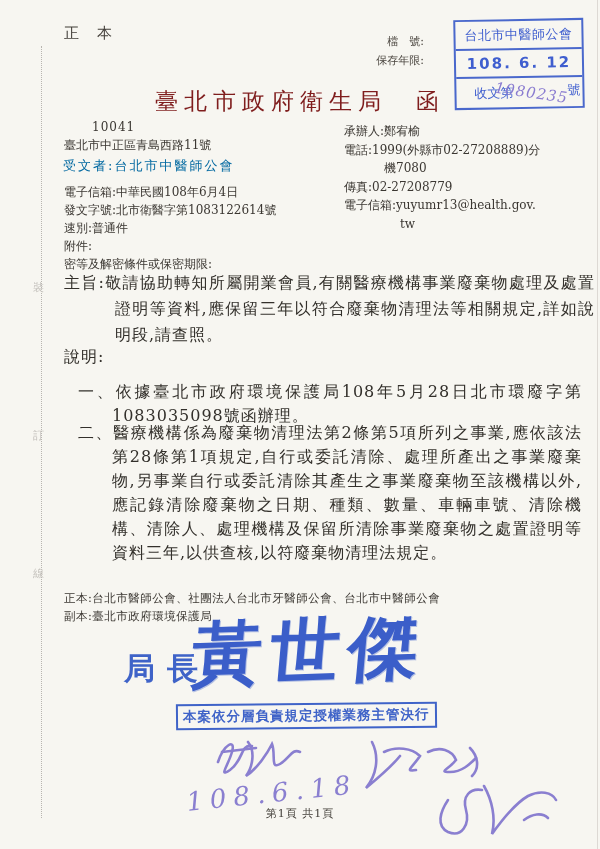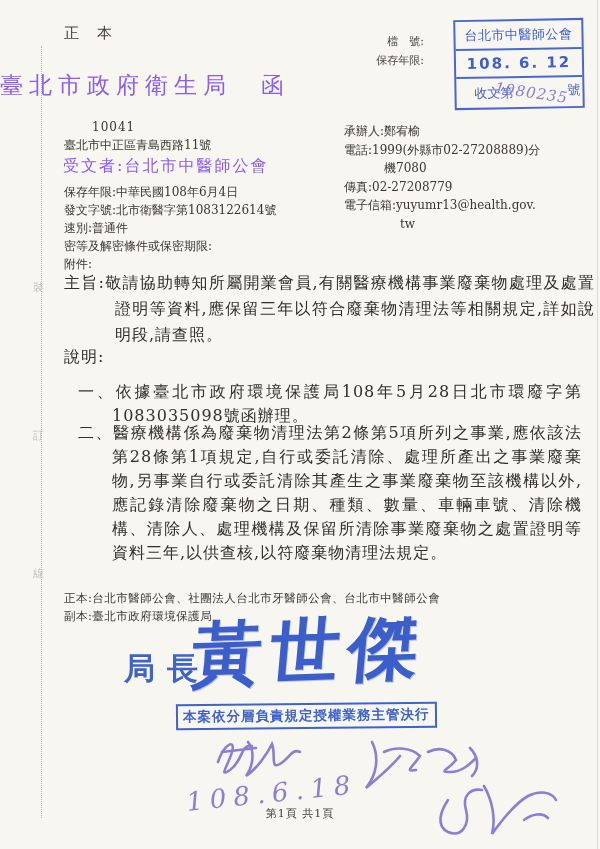--- a/index.html
+++ b/index.html
@@ -10,40 +10,40 @@
     color:#38342f;overflow:hidden;
   }
   .scan-edge{position:absolute;top:0;right:2px;width:1px;height:100%;background:#ddd9d4;}
   
   .bind-line{position:absolute;left:41px;top:46px;height:772px;border-left:1px dotted #b8b5b0;}
   .margin-mark{position:absolute;left:33px;font-size:11px;color:#c6c3be;}
   .mk1{top:280px}.mk2{top:428px}.mk3{top:566px}
   
   .copy-type{position:absolute;left:64px;top:24px;font-size:15px;letter-spacing:18px;color:#44403b;}
   .file-labels{position:absolute;left:352px;top:32px;width:72px;text-align:right;font-size:11px;line-height:19px;color:#4a453f;}
-  .title{position:absolute;left:0;right:0;top:70px;font-size:23px;letter-spacing:6px;color:#8b5cf6;}
+  .title{position:absolute;left:0;right:0;top:86px;text-align:center;font-size:23px;letter-spacing:6px;color:#7f1d1d;}
   
   .receipt{
     position:absolute;left:454px;top:19px;width:126px;
     border:2.5px solid #4a68cc;color:#3f5ecf;text-align:center;
     transform:rotate(-1deg);background:rgba(255,255,255,0.0);
   }
   .receipt .r1{font-size:13px;padding:5px 1px 4px;letter-spacing:0.5px;}
   .receipt .r2{font-size:15px;font-weight:bold;padding:4px 0;border-top:2px solid #4a68cc;font-family:"DejaVu Sans","Liberation Sans",sans-serif;letter-spacing:2px;}
   .receipt .r3{position:relative;font-size:13px;padding:6px 2px 5px;border-top:2px solid #4a68cc;text-align:left;}
   .receipt .r3 .pre{margin-left:16px;}
   .receipt .r3 .suf{position:absolute;right:2px;top:4px;}
   .hand-no{
     position:absolute;left:38px;top:6px;color:#8a7cd0;font-size:15px;font-style:italic;
     font-family:"DejaVu Serif","Liberation Serif",serif;transform:rotate(9deg);letter-spacing:1px;
   }
   
   .meta-left{position:absolute;left:64px;top:118px;font-size:12px;line-height:18px;color:#3b3732;}
   .meta-left .zip{letter-spacing:1px;margin-left:28px;}
-  .recipient{font-size:16px;letter-spacing:2px;margin:3px 0 8px -1px;color:#8b5cf6;}
+  .recipient{font-size:13px;letter-spacing:2px;margin:3px 0 8px -1px;color:#0369a1;}
   .meta-right{position:absolute;left:344px;top:122px;font-size:12px;line-height:18.5px;color:#3b3732;}
   .ind1{padding-left:40px;}
   .ind2{padding-left:56px;}
   
   .subject{
     position:absolute;left:64px;top:270px;width:480px;
     font-size:16px;line-height:26px;letter-spacing:1px;
     padding-left:51px;text-indent:-51px;text-align:justify;color:#33302b;
   }
   .expl-label{position:absolute;left:64px;top:347px;font-size:16px;letter-spacing:1px;color:#33302b;}
@@ -101,25 +101,25 @@
       <span class="pre">收文第</span>
       <span class="hand-no">1080235</span>
       <span class="suf">號</span>
     </div>
   </div>
 
   <div class="meta-left">
     <div class="zip">10041</div>
     <div>臺北市中正區青島西路11號</div>
     <div class="recipient">受文者:台北市中醫師公會</div>
-    <div>保存年限:中華民國108年6月4日</div>
+    <div>電子信箱:中華民國108年6月4日</div>
     <div>發文字號:北市衛醫字第1083122614號</div>
     <div>速別:普通件</div>
+    <div>附件:</div>
     <div>密等及解密條件或保密期限:</div>
-    <div>附件:</div>
   </div>
 
   <div class="meta-right">
     <div>承辦人:鄭宥榆</div>
     <div>電話:1999(外縣市02-27208889)分</div>
     <div class="ind1">機7080</div>
     <div>傳真:02-27208779</div>
     <div>電子信箱:yuyumr13@health.gov.</div>
     <div class="ind2">tw</div>
   </div>

